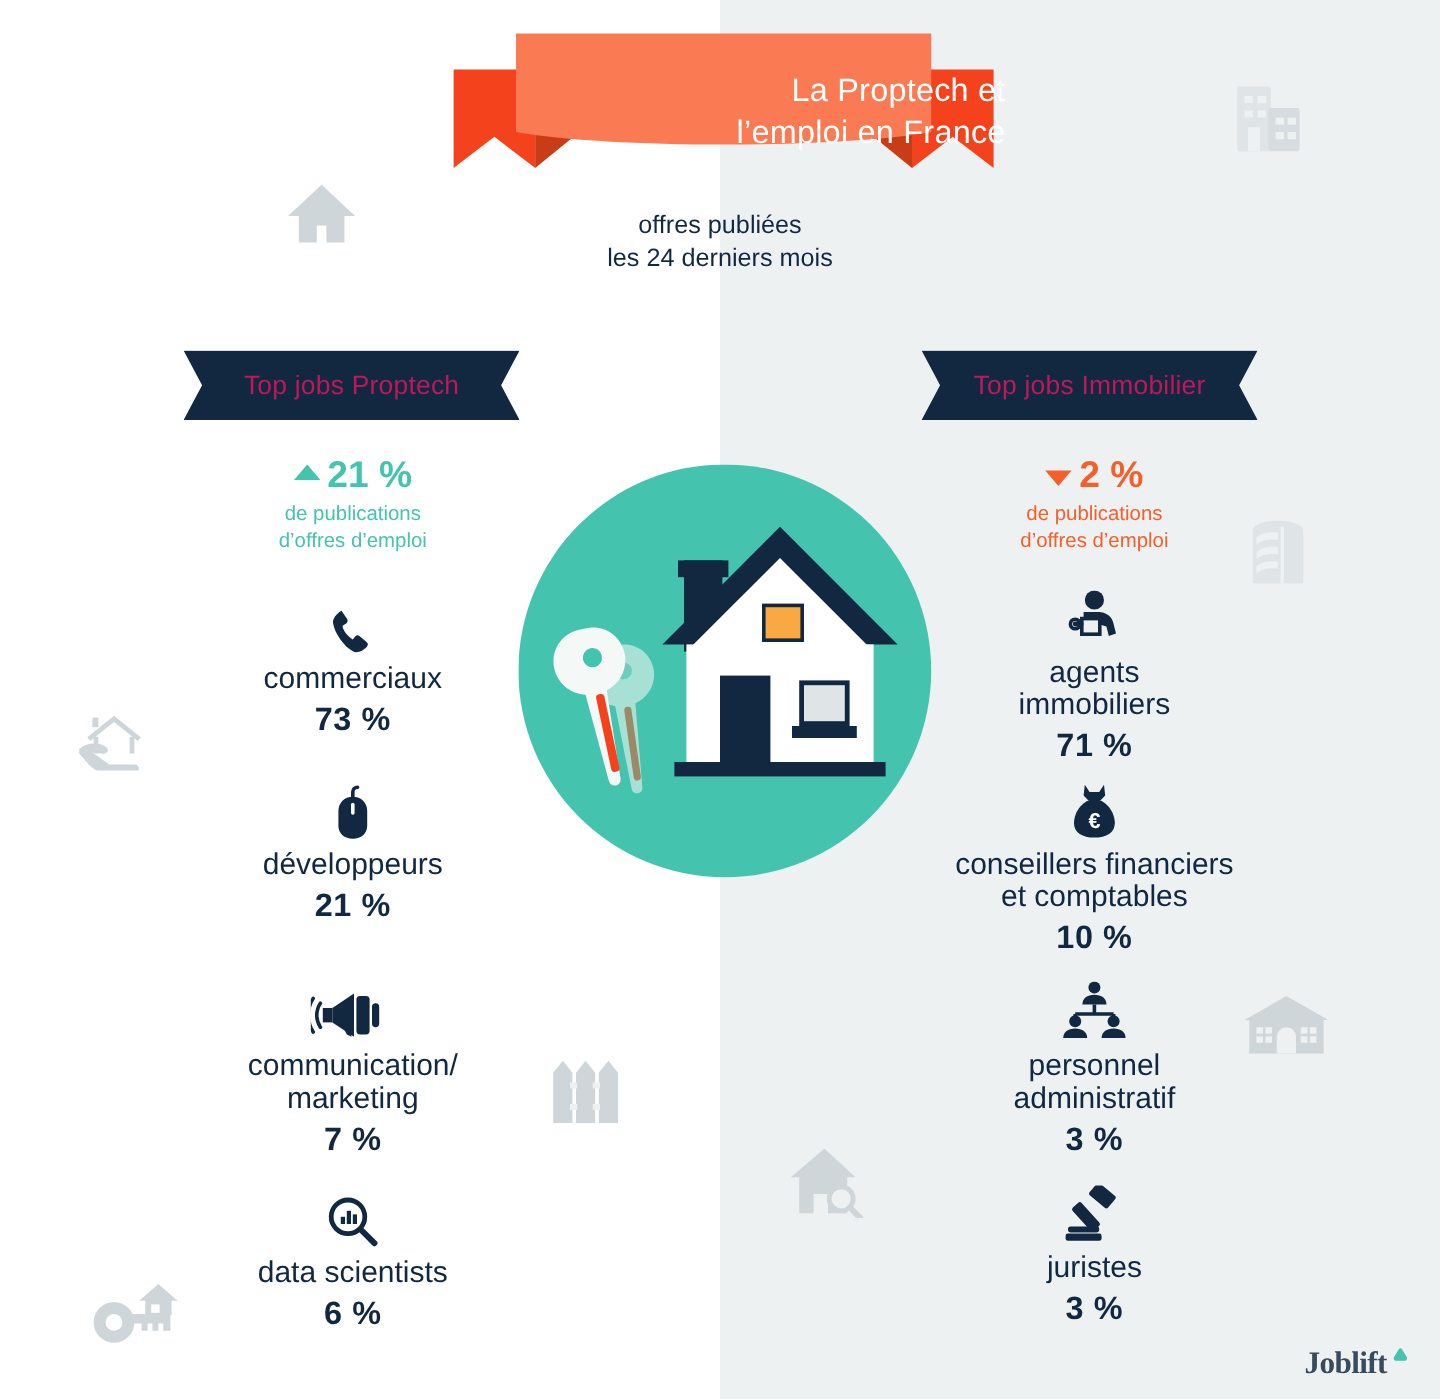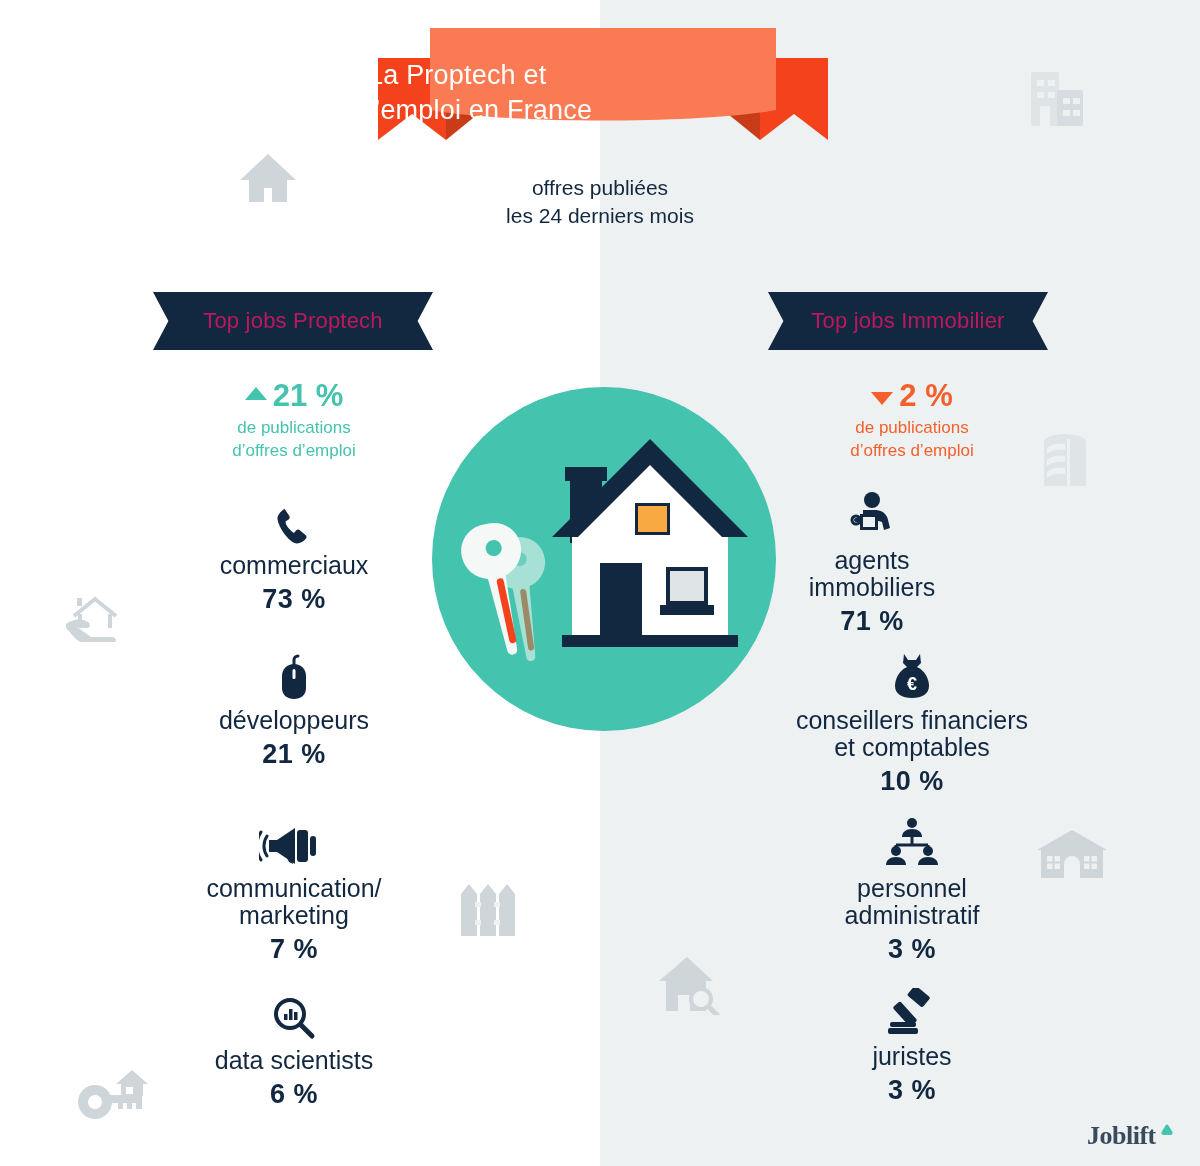--- a/index.html
+++ b/index.html
@@ -26,21 +26,21 @@
   .wm { position: absolute; opacity: 1; }
   .wm svg { display: block; }
 
   
   .ribbon-wrap {
     position: absolute; left: 368px; top: 18px; width: 470px; height: 130px;
   }
   .ribbon-wrap svg { display: block; }
   .ribbon-text {
     position: absolute; left: 0; top: 40px; width: 470px;
-    text-align: left; color: #ffffff;
+    text-align: right; color: #ffffff;
     font-size: 27px; line-height: 35px; font-weight: 400;
     letter-spacing: 0.2px;
   }
 
   
   .headline {
     position: absolute; left: 400px; top: 170px; width: 400px;
     text-align: center; color: #122740;
   }
   .headline .big {
@@ -316,21 +316,21 @@
         <rect x="12" y="18" width="3.5" height="6" fill="#122740"></rect>
         <rect x="17" y="13" width="3.5" height="11" fill="#122740"></rect>
         <rect x="22" y="16" width="3.5" height="8" fill="#122740"></rect>
         <path stroke="#122740" stroke-width="5" stroke-linecap="round" d="m29 29 11 11"></path>
       </svg>
     </div>
     <div class="name">data scientists</div>
     <div class="val">6 %</div>
   </div>
 
-  <div class="job" style="left:732px;top:490px;text-align:center;">
+  <div class="job" style="left:772px;top:490px;text-align:center;">
     <div class="icon">
       <svg width="46" height="48" viewBox="0 0 46 48">
         <circle cx="23" cy="8" r="8" fill="#122740"></circle>
         <path fill="#122740" d="M14 18h14v6H14z"></path>
         <path fill="#122740" d="M26 18c7 0 12 4 13 10l2 8-6 2-2-8-7-2z"></path>
         <rect x="11" y="22" width="18" height="16" fill="#122740"></rect>
         <rect x="14" y="25" width="12" height="10" fill="#eef1f2"></rect>
         <rect x="5" y="26" width="9" height="4" rx="2" fill="#122740"></rect>
         <circle cx="7" cy="28" r="4" fill="none" stroke="#122740" stroke-width="3"></circle>
       </svg>

